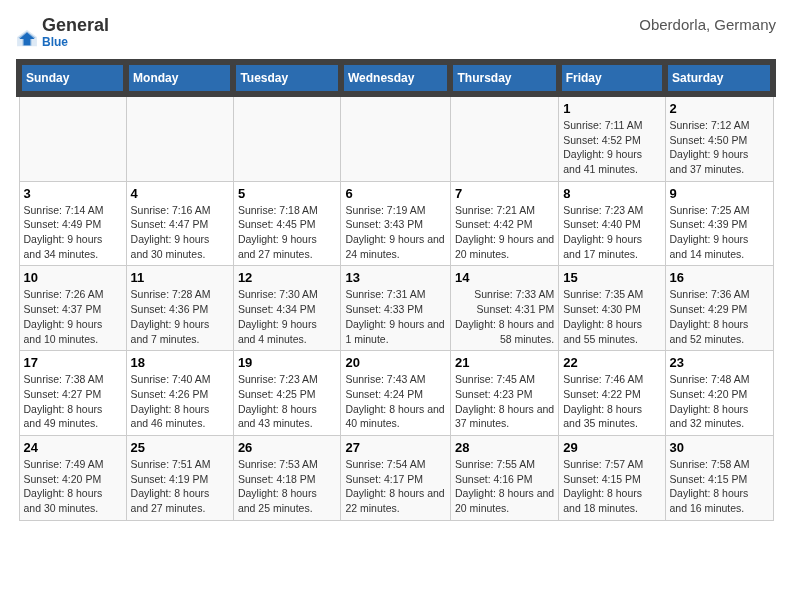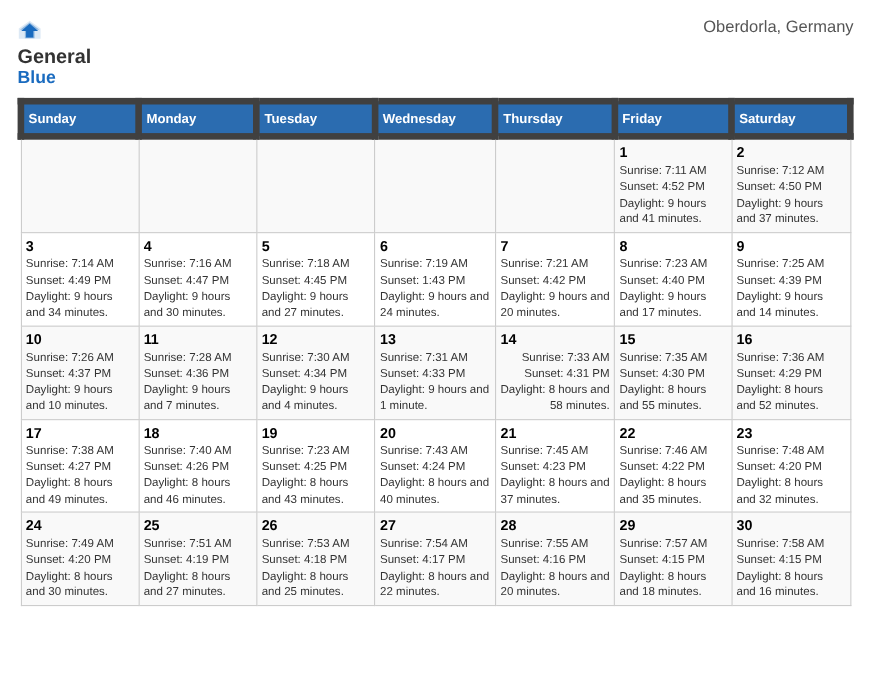--- a/index.html
+++ b/index.html
@@ -11,32 +11,31 @@
       padding: 16px;
     }
     .header {
       display: flex;
       justify-content: space-between;
       align-items: flex-start;
       margin-bottom: 10px;
     }
     .logo {
       display: flex;
-      align-items: flex-start;
+      align-items: flex-end;
       gap: 4px;
-      flex-direction: column;
     }
     .logo-text-general {
       font-size: 18px;
       font-weight: bold;
       color: #333;
       line-height: 1.1;
     }
     .logo-text-blue {
-      font-size: 16px;
+      font-size: 12px;
       font-weight: bold;
       color: #1a6bbf;
       line-height: 1.1;
     }
     .logo-icon {
       width: 22px;
       height: 22px;
     }
     .title-block {
       text-align: right;
@@ -166,21 +165,21 @@
         </td>
         <td>
           <span class="day-num">5</span>
           <div class="day-info" style="white-space: pre-line;">Sunrise: 7:18 AM
 Sunset: 4:45 PM
 Daylight: 9 hours and 27 minutes.</div>
         </td>
         <td>
           <span class="day-num">6</span>
           <div class="day-info" style="white-space: pre-line;">Sunrise: 7:19 AM
-Sunset: 1:43 PM
+Sunset: 3:43 PM
 Daylight: 9 hours and 24 minutes.</div>
         </td>
         <td>
           <span class="day-num">7</span>
           <div class="day-info" style="white-space: pre-line;">Sunrise: 7:21 AM
 Sunset: 4:42 PM
 Daylight: 9 hours and 20 minutes.</div>
         </td>
         <td>
           <span class="day-num">8</span>

